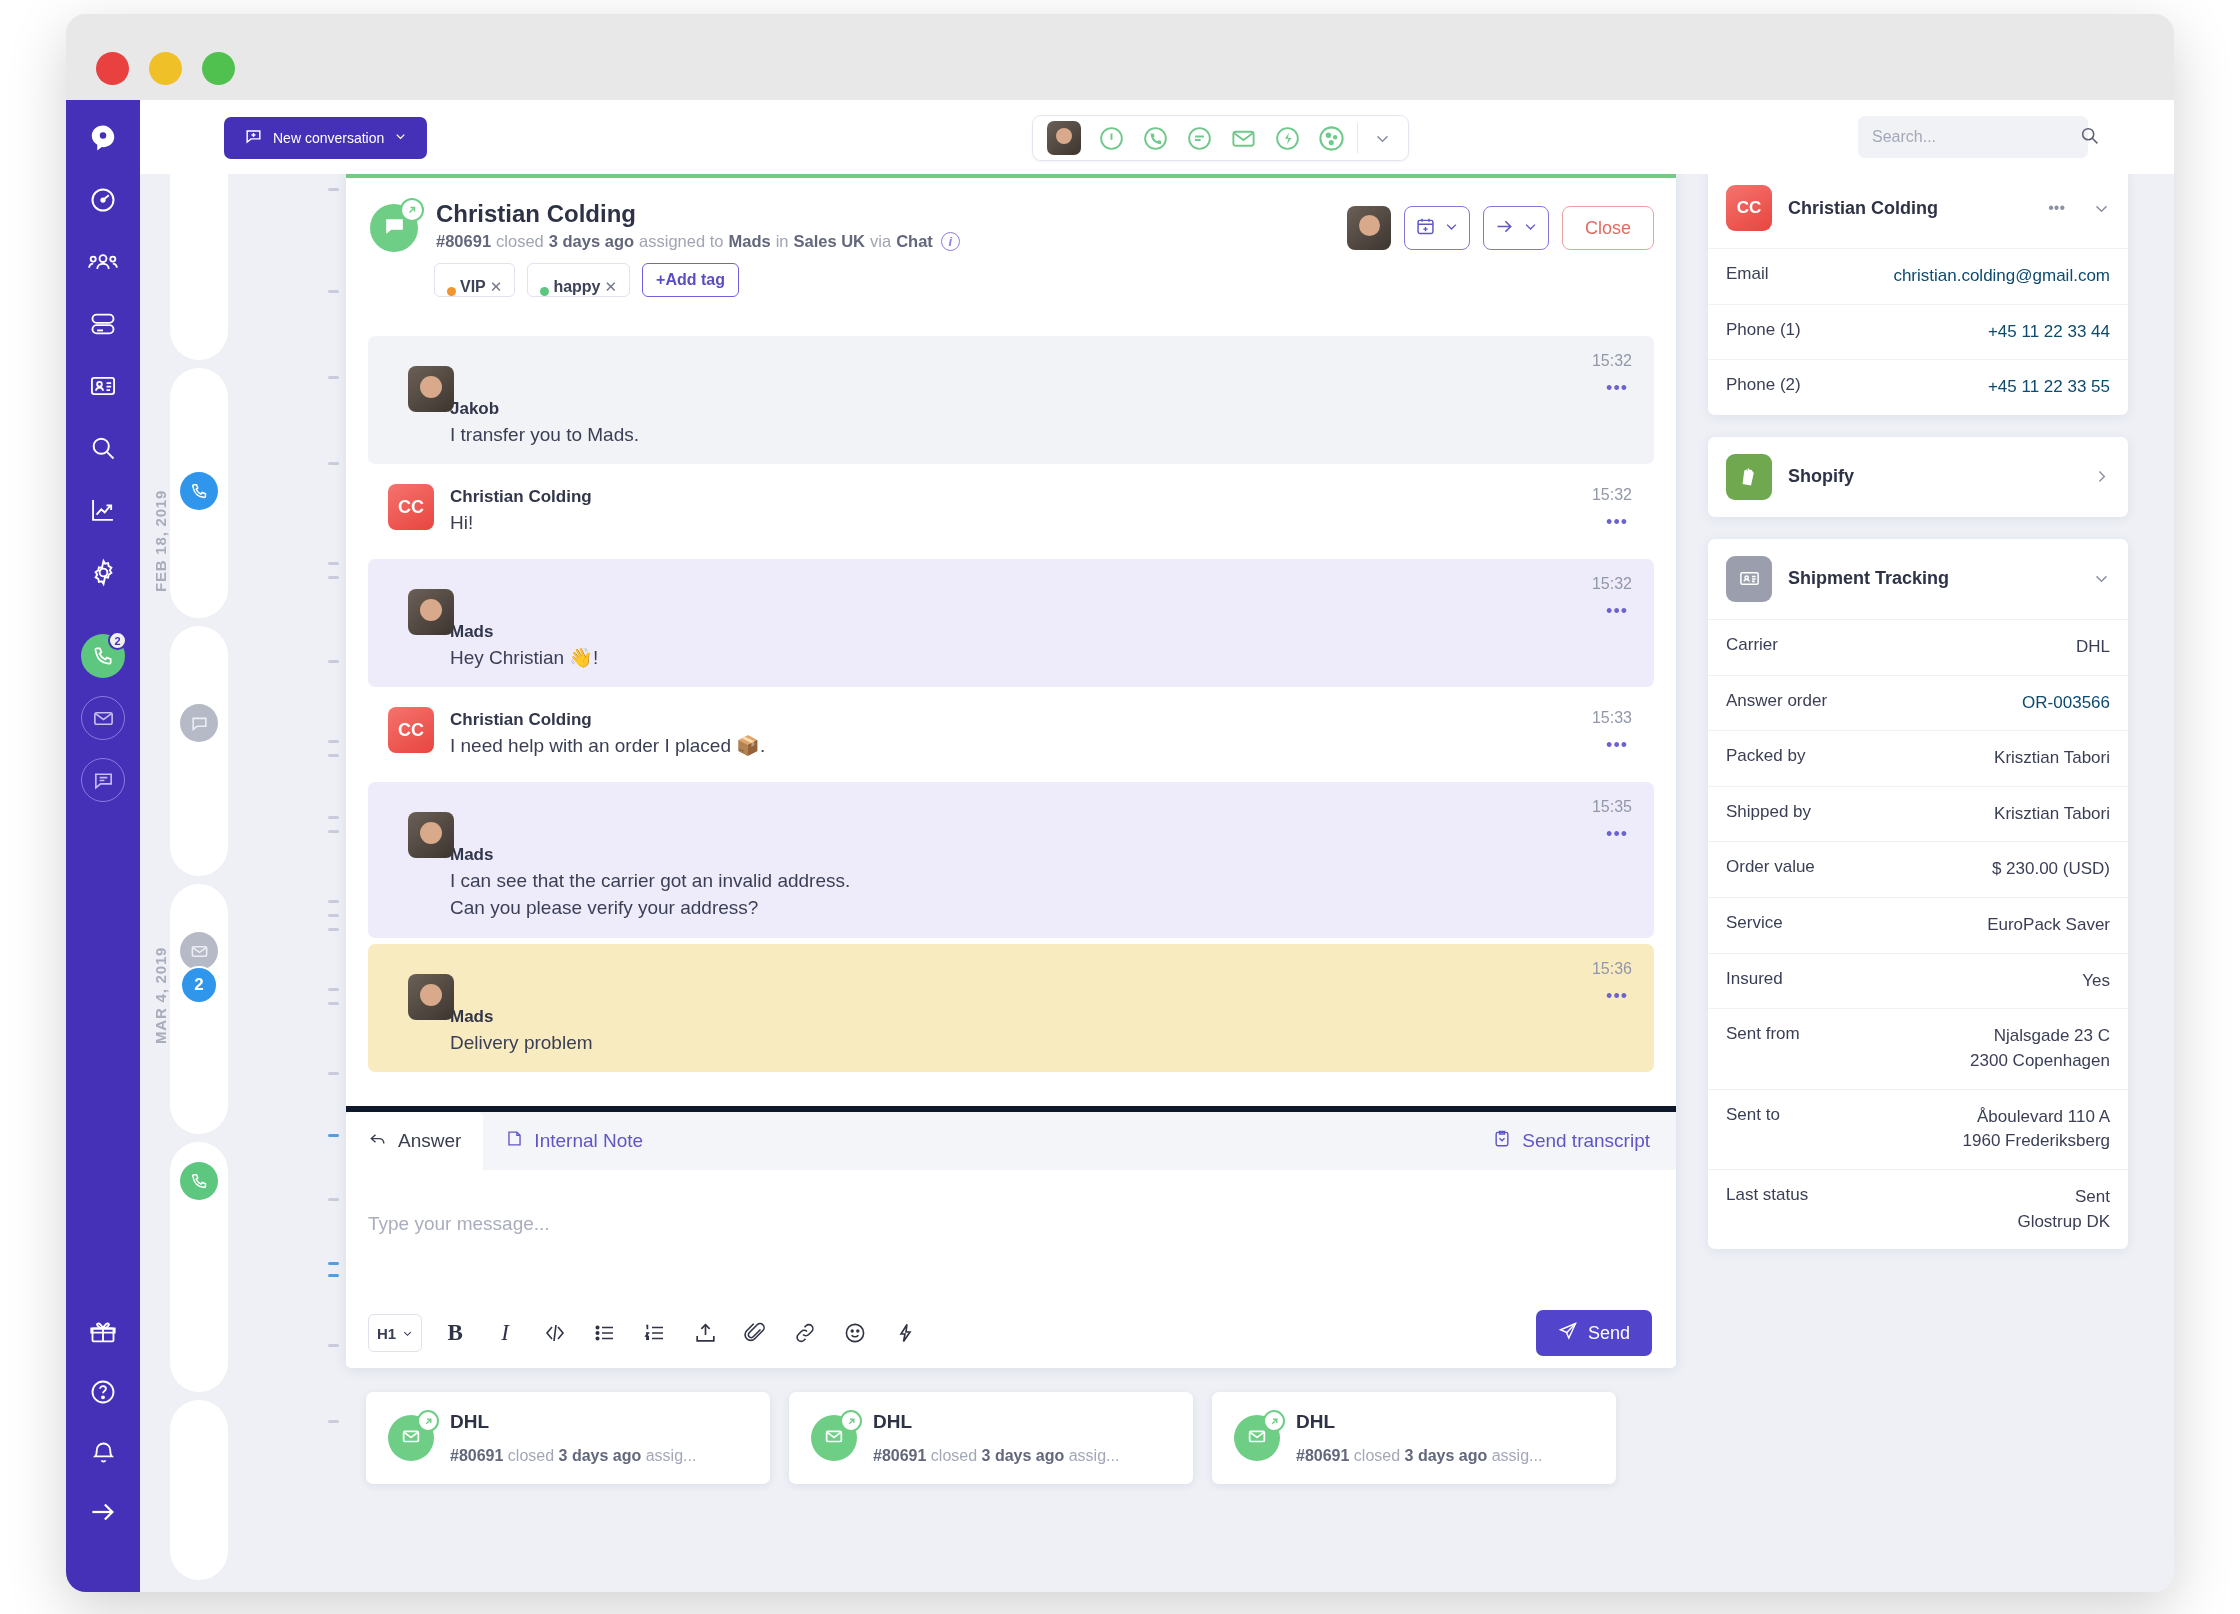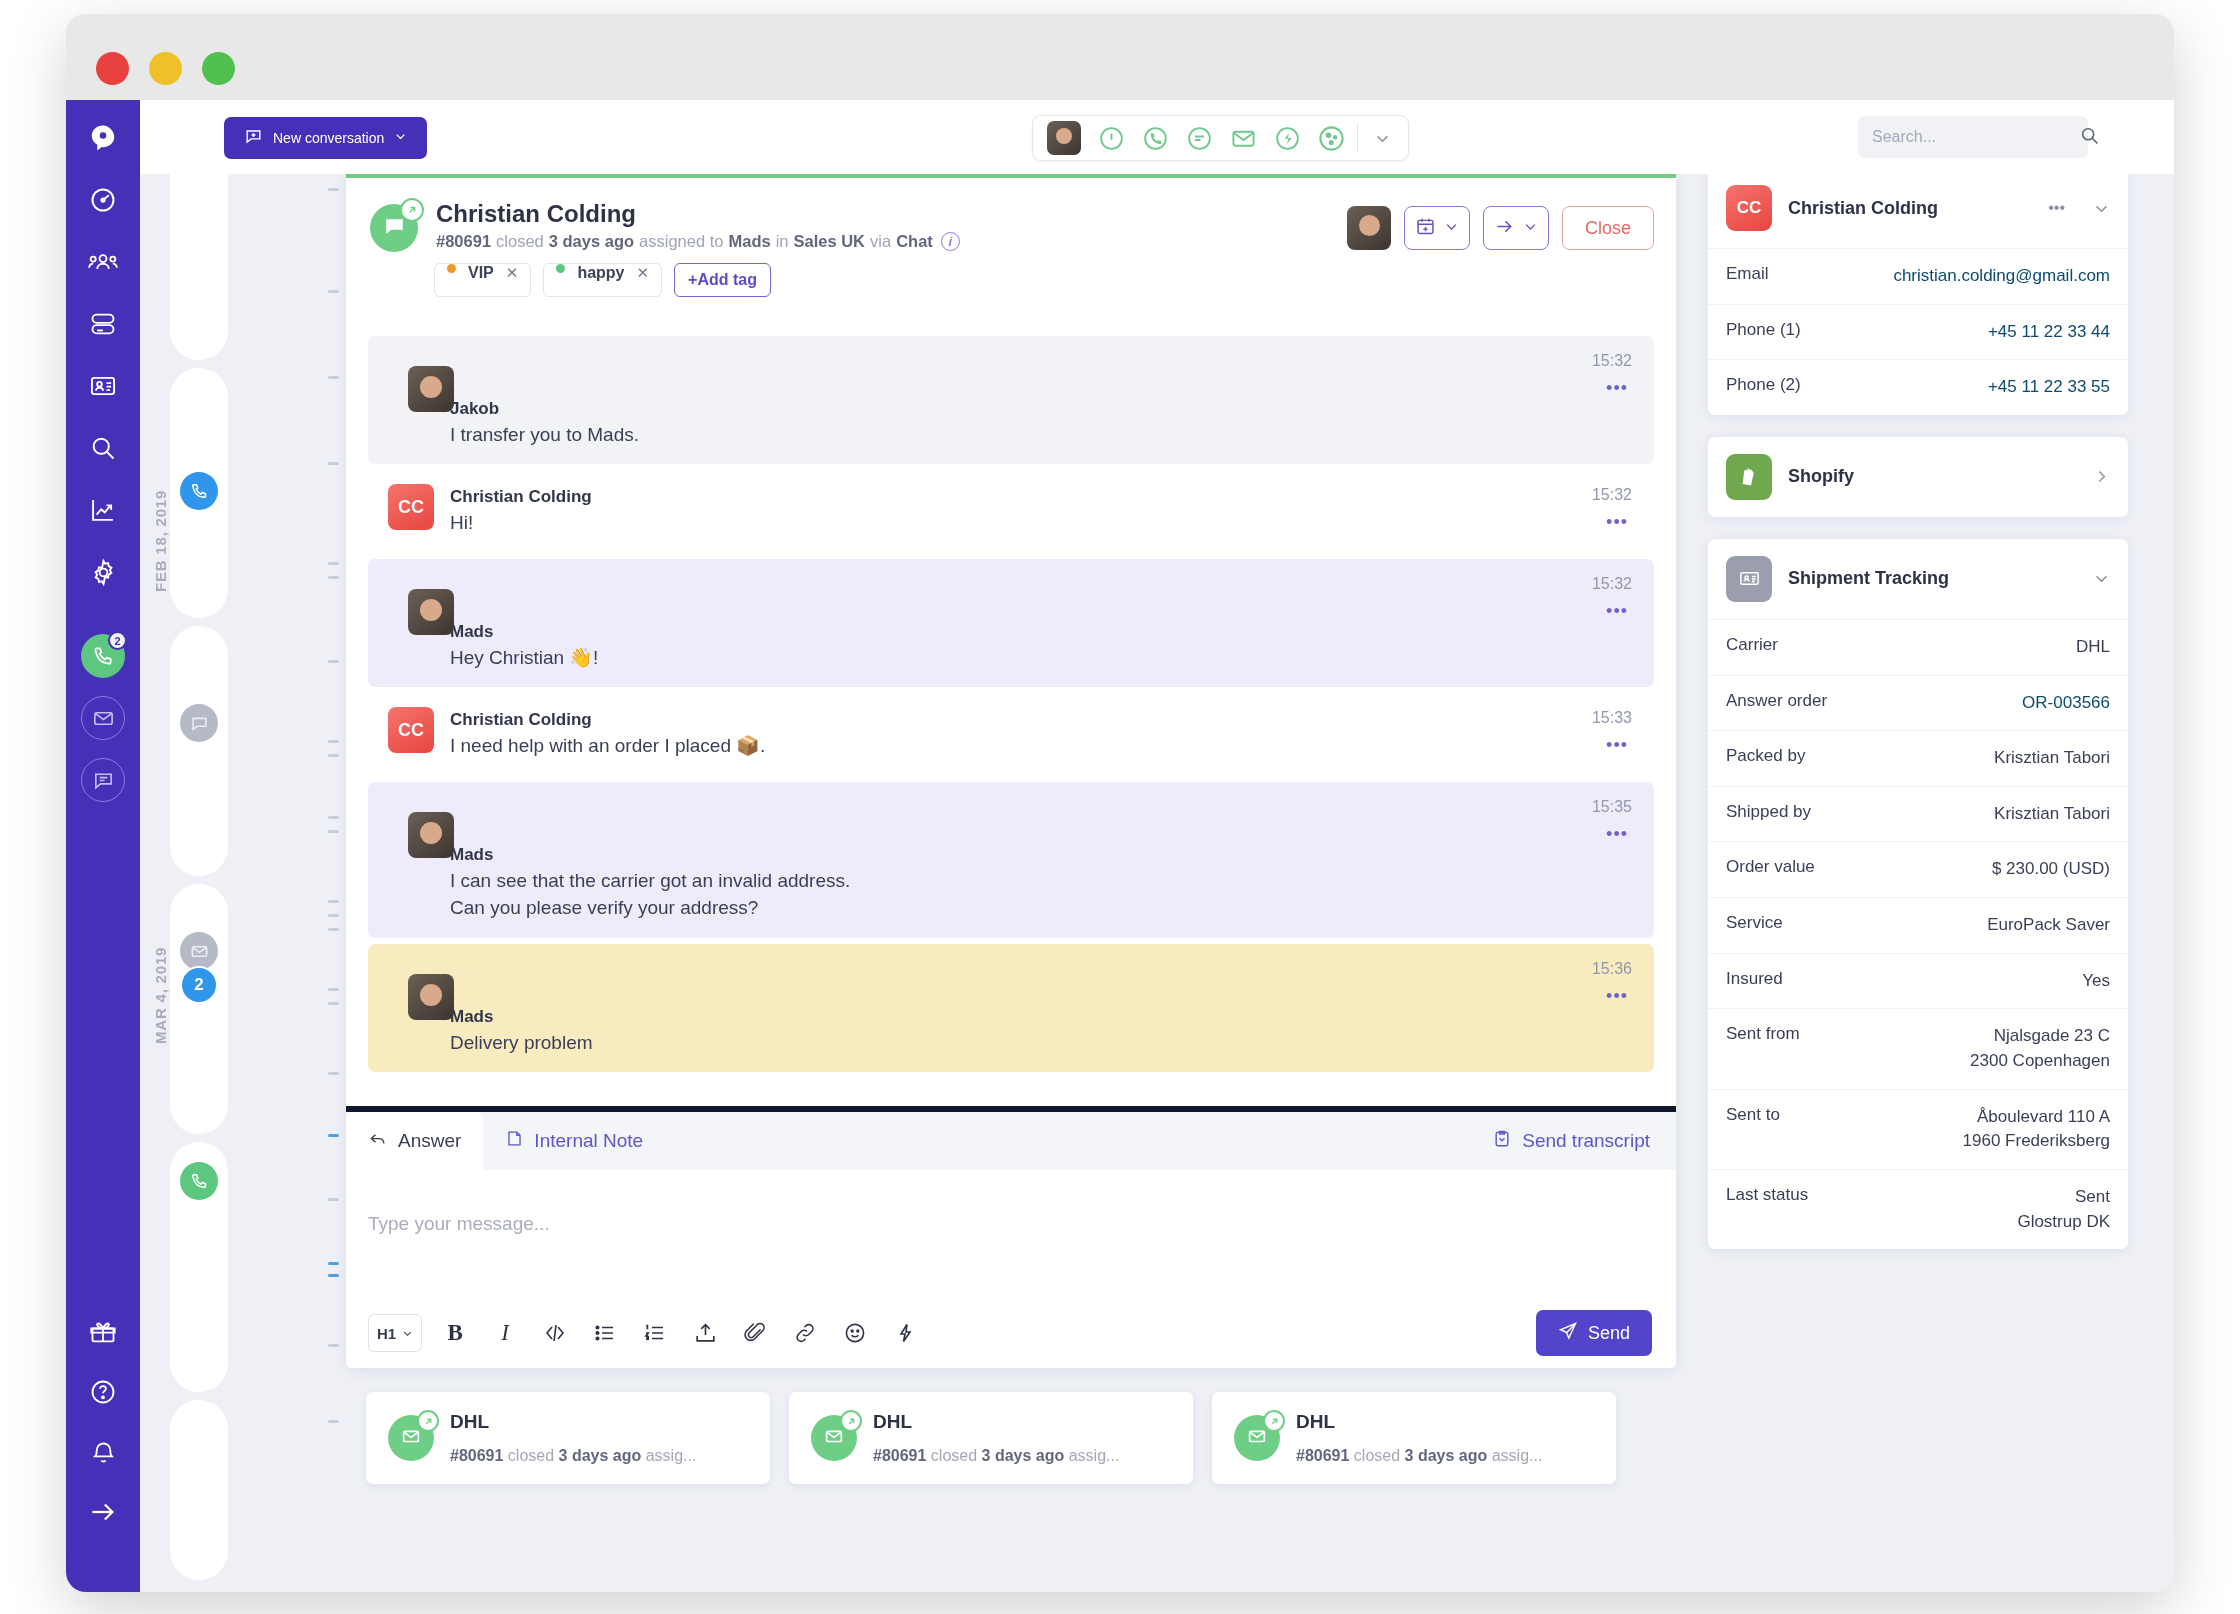--- a/index.html
+++ b/index.html
@@ -213,21 +213,21 @@
     font-size: 13px; font-style: italic; font-weight: bold;
     display: inline-flex; align-items: center; justify-content: center;
     margin-left: 3px;
   }
 
   #tagrow { position: absolute; left: 88px; top: 85px; display: flex; gap: 12px; align-items: center; }
   .tag {
     height: 34px; padding: 0 12px;
     border: 1px solid #e1e3ed; border-radius: 6px;
     background: #fff;
-    display: flex; align-items: flex-start; gap: 12px;
+    display: flex; align-items: flex-end; gap: 4px;
     font-size: 16px; font-weight: bold; color: #3d4256;
     cursor: pointer;
   }
   .tag .bullet { width: 9px; height: 9px; border-radius: 50%; }
   .tag .x { color: #72778c; font-size: 15px; font-weight: normal; }
   #addtag {
     height: 34px; padding: 0 13px;
     border: 1.5px solid #6f62d6; border-radius: 6px;
     background: #fff; color: #5a4cc4;
     display: flex; align-items: center;

